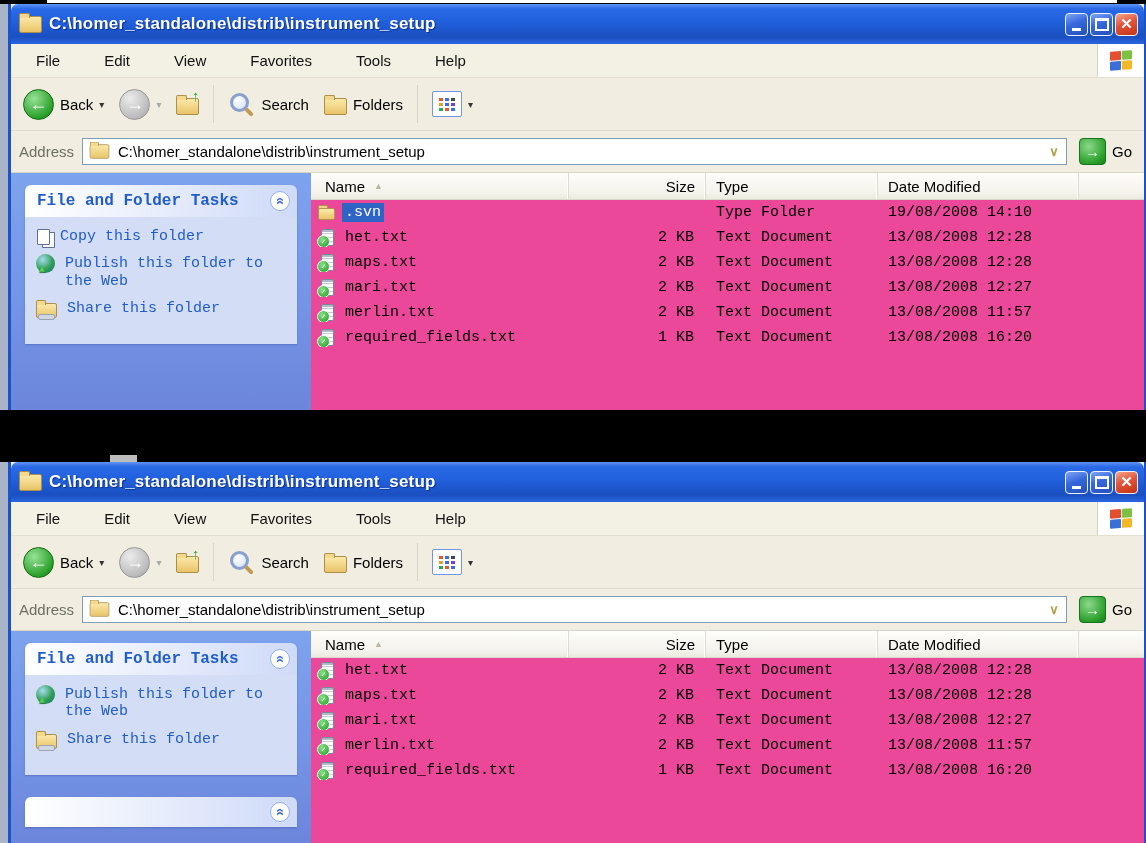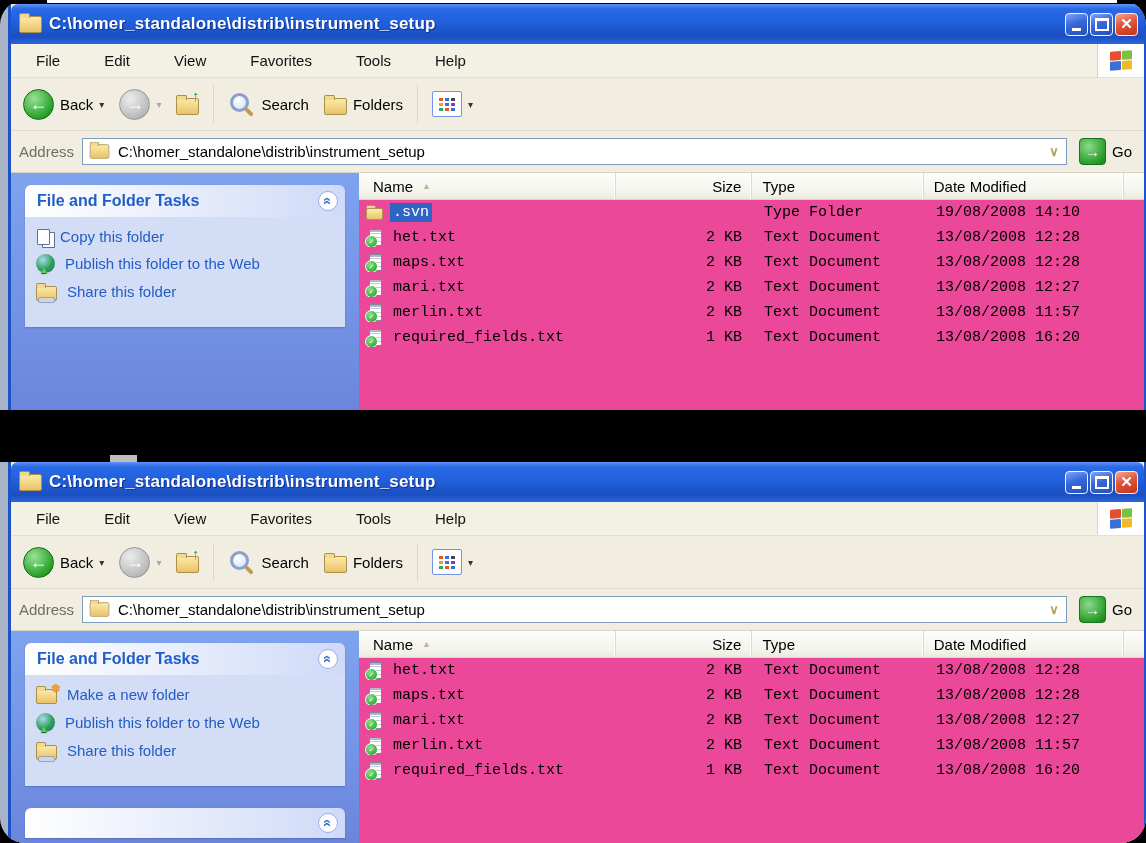--- a/index.html
+++ b/index.html
@@ -1,17 +1,17 @@
 <!DOCTYPE html>
 <html><head>
 <meta charset="utf-8">
 <style>
   html,body{margin:0;padding:0;background:#000;}
   .screen{position:relative;width:1146px;height:843px;background:#000;overflow:hidden;
-          font-family:"Liberation Sans",sans-serif;border-radius:25px;-webkit-font-smoothing:antialiased;}
+          font-family:"Liberation Sans",sans-serif;-webkit-font-smoothing:antialiased;}
   .top-strip{position:absolute;top:0;left:47px;width:1070px;height:3px;background:#fff;}
   .gray-notch{position:absolute;top:455px;left:110px;width:27px;height:7px;background:#bdbdbd;}
   .left-strip{position:absolute;left:0;width:8px;background:#aab4c8;}
 
   
   .win{position:absolute;left:8px;right:0;background:#f1eee1;overflow:hidden;
        border-left:3px solid #1d53c8;border-right:2px solid #1d53c8;box-sizing:border-box;}
   .titlebar{height:40px;display:flex;align-items:center;padding:0 6px 0 8px;gap:7px;
     border-radius:7px 7px 0 0;
     background:linear-gradient(180deg,#5f93f4 0%,#2b6ae6 12%,#2160dc 45%,#1a4fc0 82%,#2b66e0 100%);}
@@ -76,22 +76,22 @@
   .addr-path{flex:1;color:#000;white-space:nowrap;overflow:hidden;}
   .addr-drop{width:20px;height:23px;display:flex;align-items:center;justify-content:center;
              color:#b3a14e;font-size:13px;font-weight:bold;}
   .go-btn{width:25px;height:25px;border-radius:4px;border:1px solid #15741f;color:#fff;
     background:radial-gradient(circle at 35% 30%,#8cd98c,#2aa02a 70%,#188018);
     display:flex;align-items:center;justify-content:center;font-weight:bold;font-size:15px;}
   .go-label{color:#000;}
 
   
   .content{display:flex;height:calc(100% - 166px);}
-  .sidebar{width:348px;flex:none;box-sizing:border-box;padding:12px 14px 0 14px;overflow:hidden;
-    background:linear-gradient(180deg,#7ea3ee 0%,#7494e6 55%,#6b85da 100%);}
+  .sidebar{width:300px;flex:none;box-sizing:border-box;padding:12px 14px 0 14px;overflow:hidden;
+    background:linear-gradient(180deg,#7ea3ee 0%,#7494e6 55%,#6b85da 100%);font-family:Liberation Mono, monospace;}
   .panel{border-radius:6px 6px 0 0;overflow:hidden;box-shadow:0 1px 2px rgba(20,40,120,.25);}
   .panel-header{height:32px;background:linear-gradient(90deg,#ffffff 0%,#cfdaf8 100%);
     display:flex;align-items:center;justify-content:space-between;padding:0 7px 0 12px;}
   .panel-title{color:#215dc6;font-weight:bold;font-size:16px;}
   .chevron-btn{width:20px;height:20px;border-radius:50%;background:#fff;border:1px solid #93aeea;
     display:flex;align-items:center;justify-content:center;box-sizing:border-box;}
   .chevron-up{display:inline-block;transform:rotate(90deg);font-weight:bold;color:#3c6cd0;
               font-size:14px;line-height:1;}
   .panel-body{background:#d4ddf6;padding:10px 8px 26px 11px;display:flex;flex-direction:column;gap:9px;}
   .task{display:flex;gap:10px;align-items:flex-start;color:#215dc6;font-size:15px;line-height:1.15;
@@ -437,24 +437,20 @@
       <div class="sidebar">
         <div class="panel">
           <div class="panel-header">
             <span class="panel-title">File and Folder Tasks</span>
             <span class="chevron-btn">
                 <span class="chevron-up">«</span>
               </span>
           </div>
           <div class="panel-body">
 
-              <span class="task">
-                <span class="task-icon icon-newfolder"></span>
-                <span class="task-label">Make a new folder</span>
-              </span>
 
               <span class="task">
                 <span class="task-icon icon-publish"></span>
                 <span class="task-label">Publish this folder to the Web</span>
               </span>
 
               <span class="task">
                 <span class="task-icon icon-share"></span>
                 <span class="task-label">Share this folder</span>
               </span>

